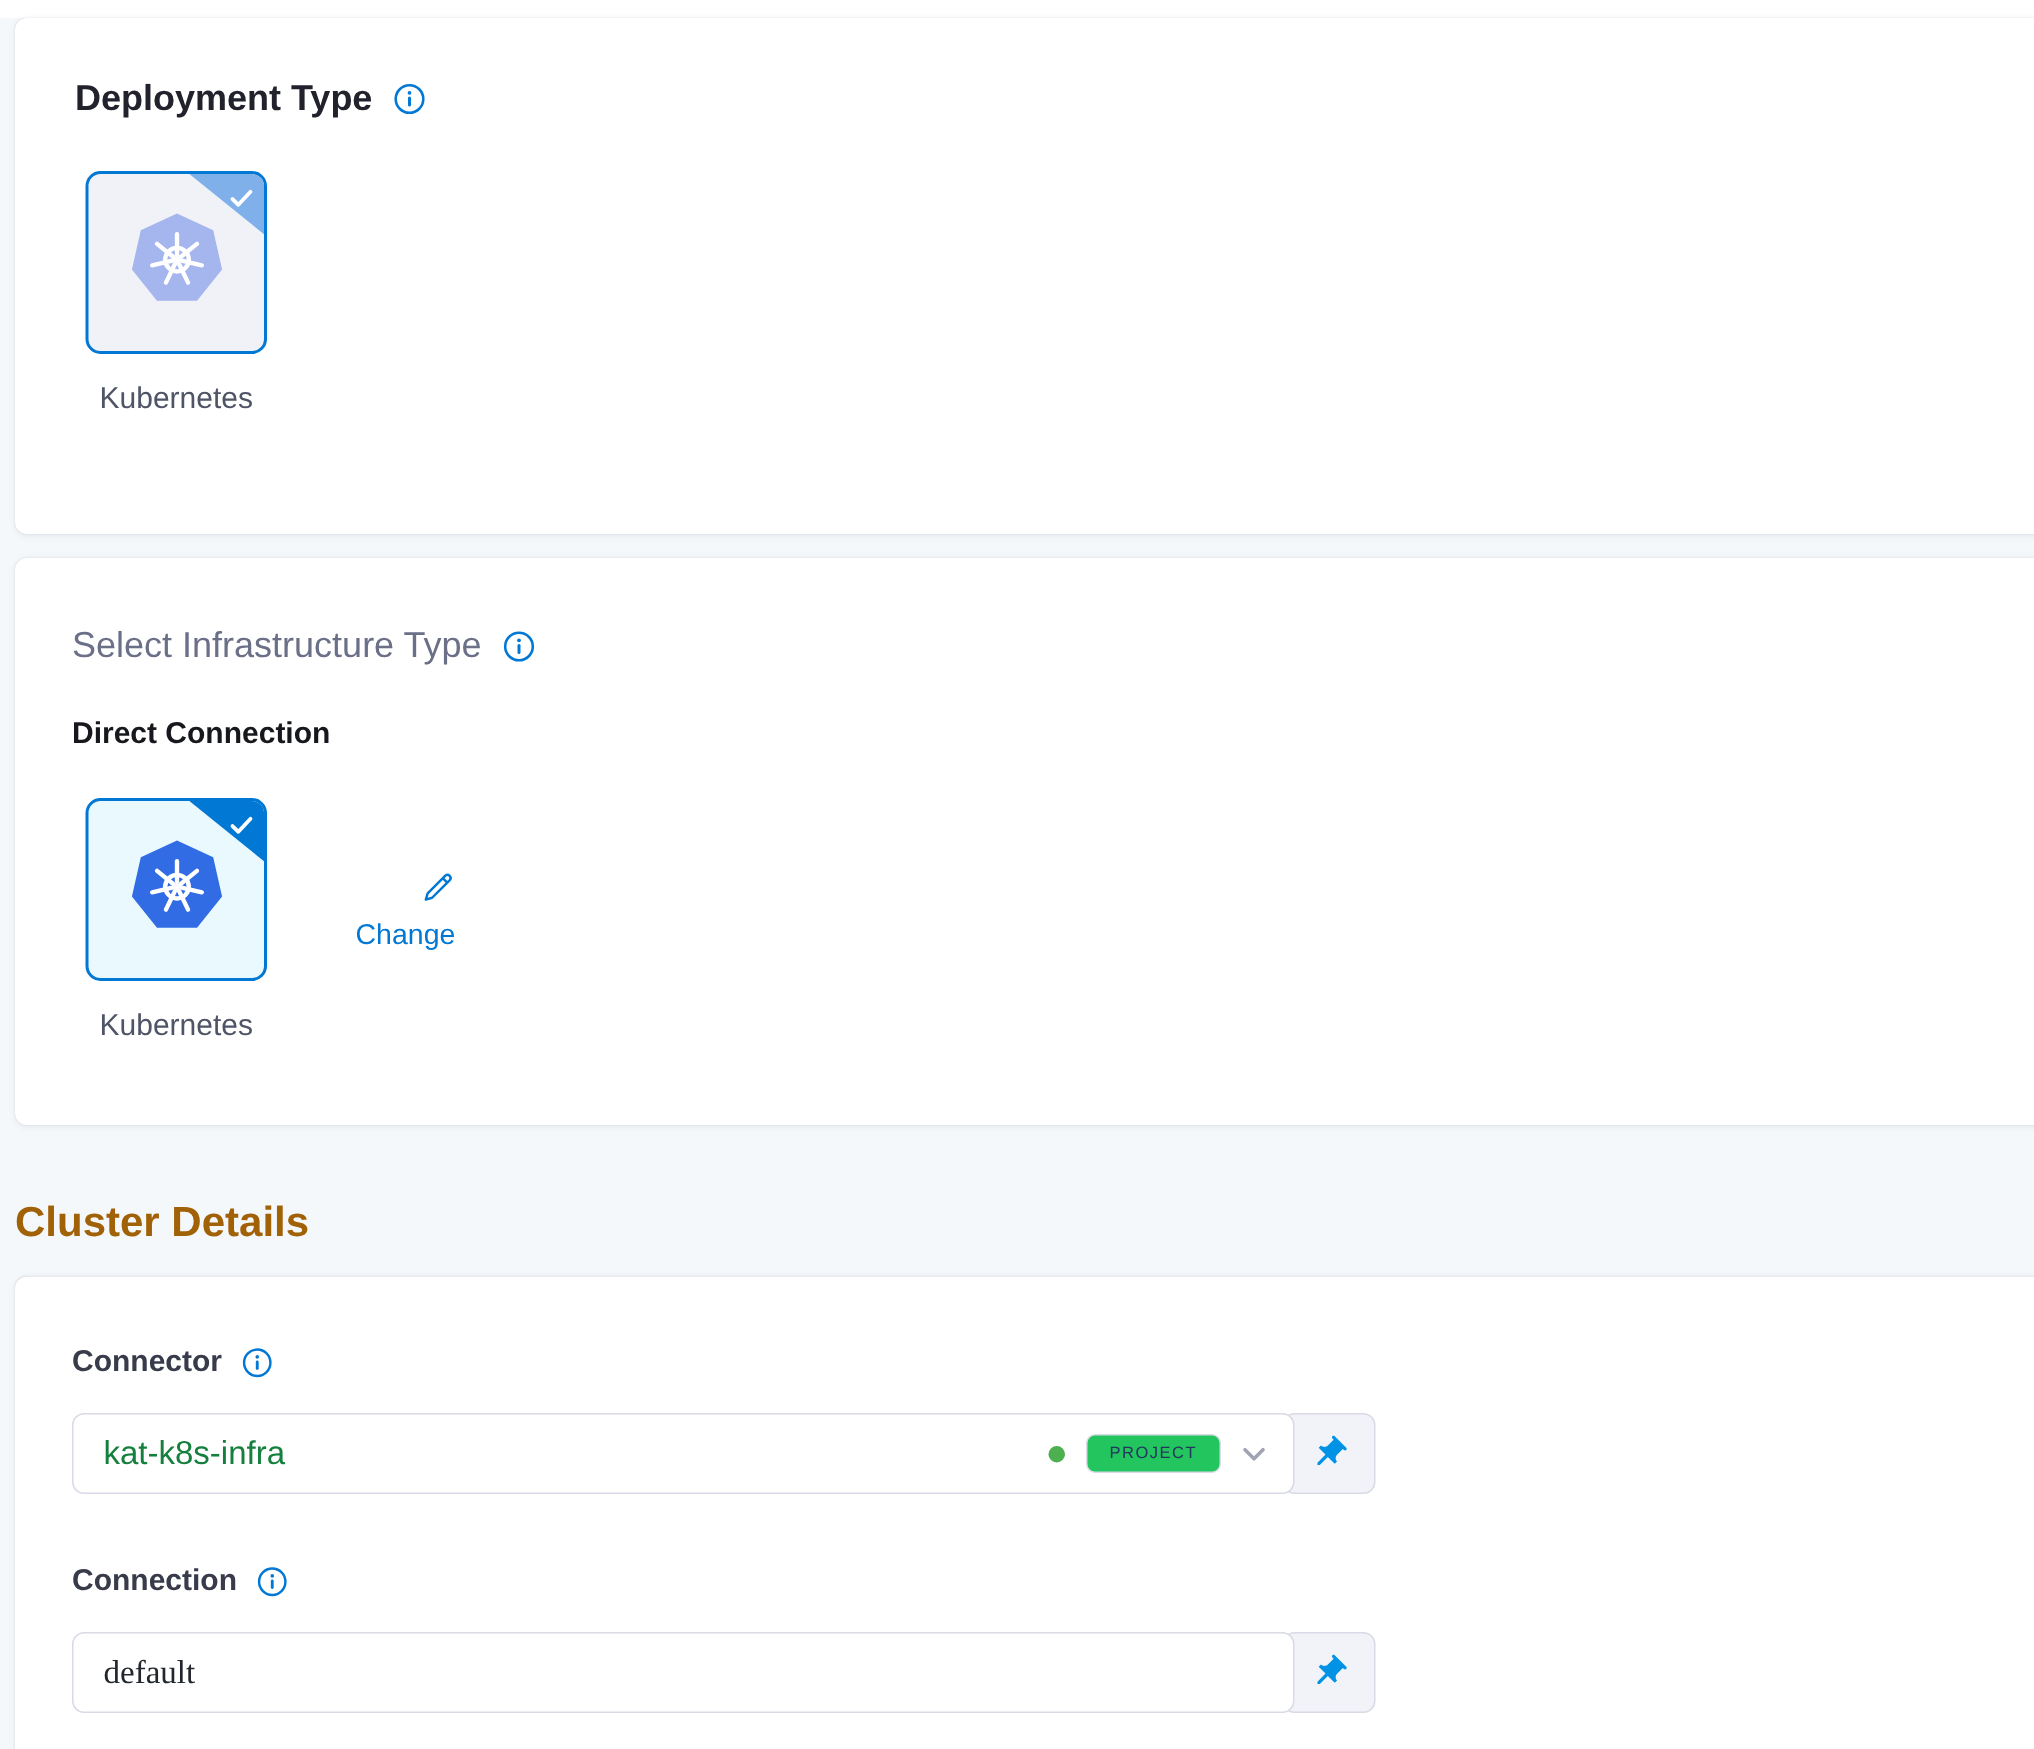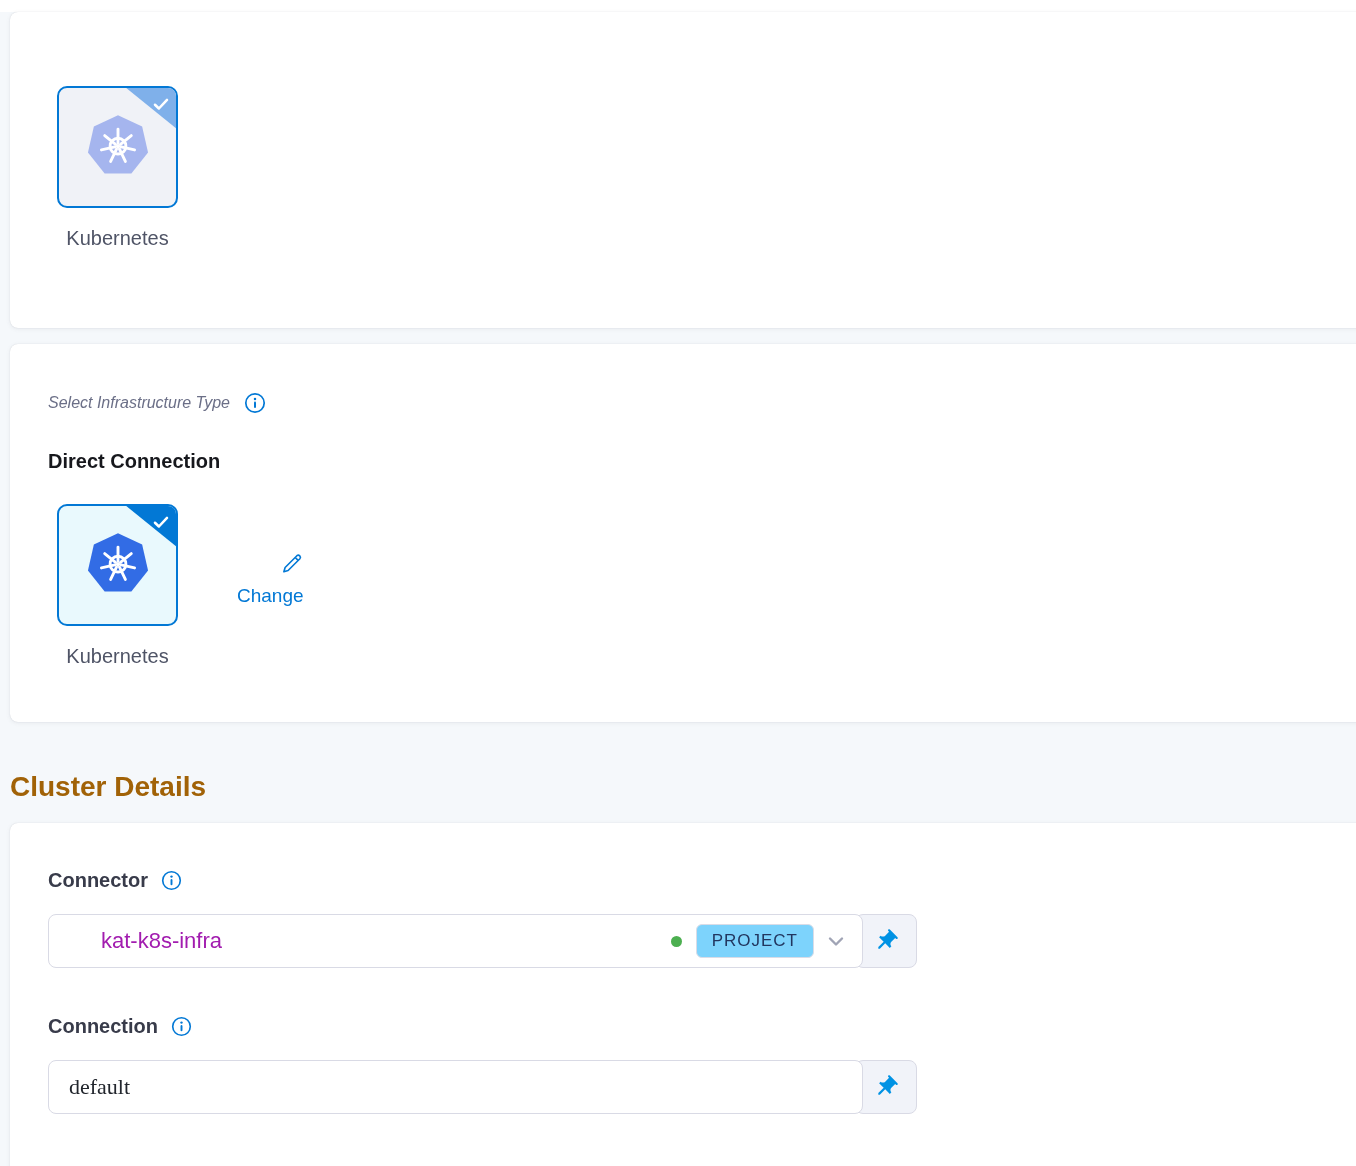--- a/index.html
+++ b/index.html
@@ -26,21 +26,21 @@
   }
   .panel-deployment { padding:40px 40px 78px 40px; }
   .panel-infra      { margin-top:16px; padding:45px 40px 54px 38px; }
   .panel-cluster    { margin-top:20px; padding:45px 40px 60px 38px; min-height:310px; }
 
   .title-row { display:flex; align-items:center; gap:14px; }
   .title-bold {
     margin:0; font-size:24px; line-height:28px; font-weight:700; color:#21222c;
   }
   .title-gray {
-    margin:0; font-size:16px; line-height:28px; font-weight:400; color:#6b6f87;font-style:italic;
+    margin:0; font-size:24px; line-height:28px; font-weight:400; color:#6b6f87;
   }
   .subtitle {
     margin-top:32px; font-size:20px; line-height:24px; font-weight:700; color:#17181d;
   }
   .info-btn {
     background:none; border:none; padding:0; margin:0; cursor:pointer;
     width:22px; height:22px; display:inline-flex; align-items:center; justify-content:center;
   }
 
   .option-block { margin-top:34px; margin-left:7px; width:140px; }
@@ -91,43 +91,53 @@
     display:flex; align-items:center; justify-content:center;
     cursor:pointer; padding:0;
   }
   .select-box, .text-input {
     position:absolute; left:0; top:0; width:815px; height:54px;
     background:#ffffff; border:1px solid #d9dae5; border-radius:8px;
   }
   .select-box {
     display:flex; align-items:center; padding:0 14px 0 20px; cursor:pointer;
   }
-  .select-value { font-size:22px; color:#a21caf;margin-left:32px; }
+  .select-value { font-size:22px; color:#15803d; }
   .grow { flex:1; }
   .status-dot {
     width:11px; height:11px; border-radius:50%; background:#4caf50;
     margin-right:14px; flex:none;
   }
   .scope-badge {
-    border:1px solid #d9dce7; background:#7dd3fc; border-radius:6px;
-    padding:6px 15px; font-size:17px; letter-spacing:1px;
+    border:1px solid #d9dce7; background:#22c55e; border-radius:6px;
+    padding:6px 15px; font-size:11px; letter-spacing:1px;
     color:#22365f; flex:none;
   }
   .chevron { margin-left:10px; flex:none; display:flex; }
   .text-input {
     font-family:Liberation Serif, serif;
     font-size:22px; color:#22262d; padding:0 20px; outline:none;
   }
 </style>
 </head>
 <body>
 
 <div class="page">
 
   <section class="panel panel-deployment">
+    <div class="title-row">
+      <h2 class="title-bold">Deployment Type</h2>
+      <button class="info-btn" aria-label="info">
+        <svg width="22" height="22" viewBox="0 0 22 22">
+            <circle cx="11" cy="11" r="9.2" fill="none" stroke="#0278d5" stroke-width="1.7"></circle>
+            <circle cx="11" cy="6.9" r="1.25" fill="#0278d5"></circle>
+            <rect x="10" y="9.4" width="2" height="6.6" rx="1" fill="#0278d5"></rect>
+          </svg>
+      </button>
+    </div>
 
     <div class="option-block">
       <div class="option-card card-lavender">
         <span>
           <svg width="64" height="63" viewBox="0 0 100 100">
             <polygon points="50,2 88.3,19.9 97.7,61.3 71.2,94.5 28.8,94.5 2.3,61.3 11.7,19.9" fill="#a5b5ee"></polygon>
             <g stroke="#ffffff" stroke-width="4.6" fill="none" stroke-linecap="round">
               <circle cx="50" cy="51" r="12.5"></circle>
               <line x1="50" y1="46" x2="50" y2="24"></line>
               <line x1="53.9" y1="48.1" x2="71.1" y2="34.2"></line>

